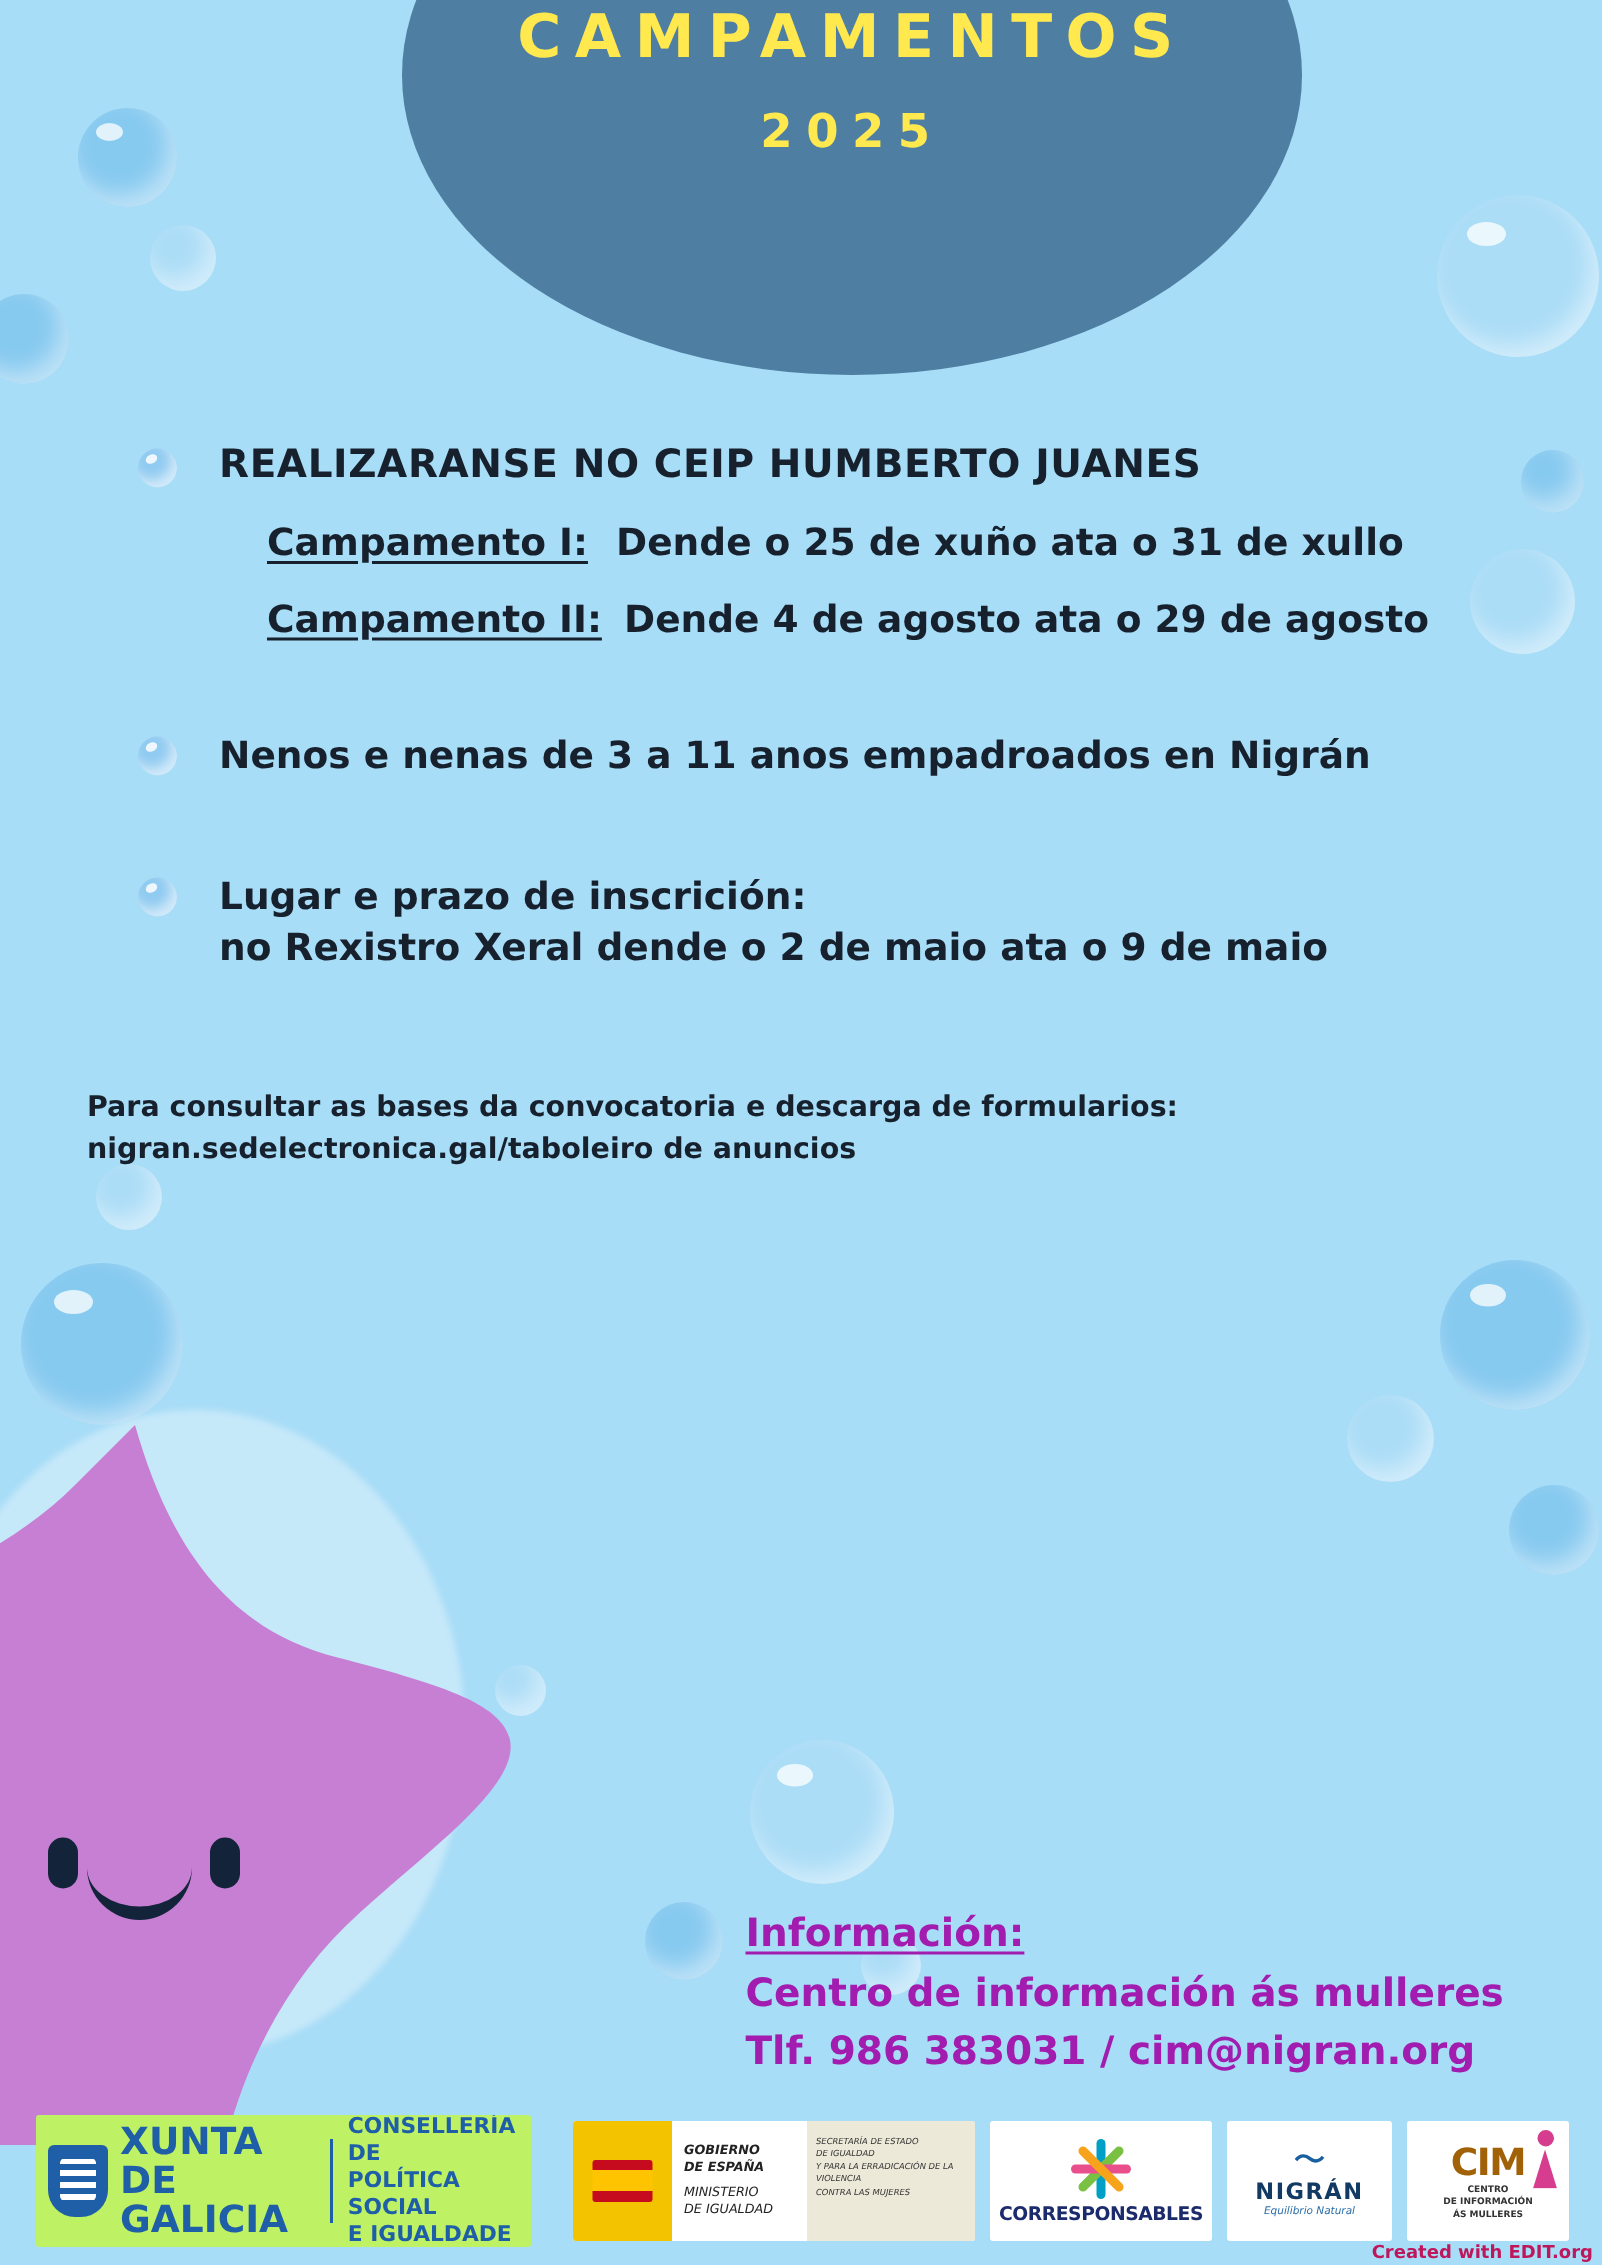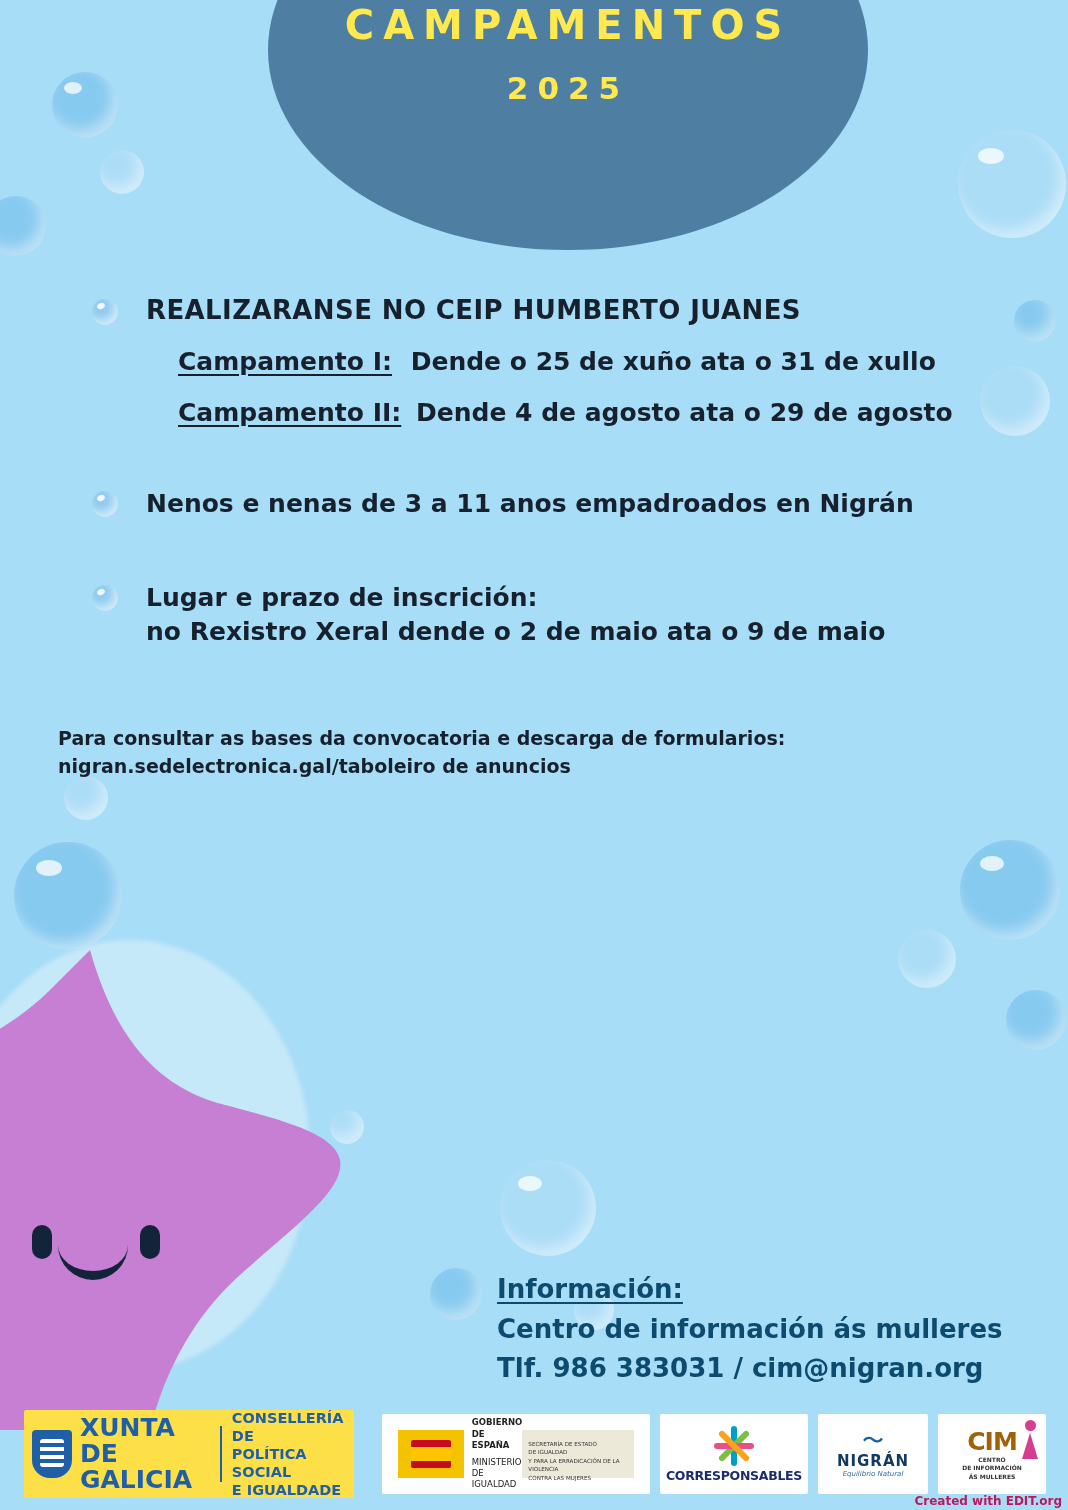--- a/index.html
+++ b/index.html
@@ -39,44 +39,44 @@
              background:rgba(255,255,255,0.85);transform:rotate(-25deg);}
   .lead{font-size:26px;font-weight:bold;letter-spacing:.4px;color:#17212e;}
   .sub{font-size:25px;font-weight:bold;margin-left:32px;margin-top:22px;color:#17212e;}
   .sub u{text-decoration:underline;text-underline-offset:4px;}
   .plain{font-size:25px;font-weight:bold;color:#17212e;line-height:1.35;}
 
   .block-space{height:56px;}
   .note{position:absolute;left:58px;top:430px;width:960px;font-size:19px;font-weight:bold;
         color:#17212e;line-height:1.45;}
 
-  .info{position:absolute;left:497px;top:975px;font-size:26px;font-weight:bold;color:#0c4a6e;line-height:1.52;}
+  .info{position:absolute;left:497px;top:975px;font-size:26px;font-weight:bold;color:#a21caf;line-height:1.52;}
   .info u{text-decoration:underline;text-underline-offset:4px;}
 
   
   .starfish-wrap{position:absolute;left:-60px;top:930px;width:430px;height:500px;}
   .star-shadow{position:absolute;left:10px;top:10px;width:360px;height:430px;
      background:rgba(255,255,255,0.35);border-radius:50%;filter:blur(2px);}
   .star{position:absolute;left:0;top:0;}
   .face-eye{position:absolute;width:20px;height:34px;background:#13243a;border-radius:10px;}
   .smile{position:absolute;width:70px;height:36px;border-bottom:9px solid #13243a;border-radius:0 0 48px 48px;}
 
   
   .footer{position:absolute;left:0;bottom:0;width:1068px;height:108px;}
   .logo{position:absolute;background:#fff;border-radius:2px;box-sizing:border-box;
         display:flex;align-items:center;justify-content:center;overflow:hidden;}
-  .xunta{left:24px;top:8px;width:330px;height:88px;background:#fde047;display:flex;align-items:center;padding:0 8px;}
+  .xunta{left:24px;top:8px;width:330px;height:88px;background:#bef264;display:flex;align-items:center;padding:0 8px;}
   .xunta .shield{width:40px;height:48px;background:#1f5fa8;border-radius:4px 4px 18px 18px;flex:0 0 auto;position:relative;}
   .xunta .shield:after{content:"";position:absolute;left:8px;top:9px;width:24px;height:28px;
         background:repeating-linear-gradient(#fff 0 4px, transparent 4px 8px);border-radius:3px;}
   .xunta .t1{color:#1f5fa8;font-size:25px;font-weight:bold;line-height:1.05;margin-left:8px;}
   .xunta .sep{width:2px;height:56px;background:#1f5fa8;margin:0 10px;}
   .xunta .t2{color:#1f5fa8;font-size:14.5px;font-weight:bold;line-height:1.25;}
 
-  .gob{left:382px;top:12px;width:268px;height:80px;padding:16px;}
+  .gob{left:382px;top:12px;width:268px;height:80px;padding:0;font-style:italic;}
   .gob .lft{width:66px;height:100%;background:#f3c300;display:flex;align-items:center;justify-content:center;}
   .gob .flag{width:40px;height:28px;background:linear-gradient(#c60b1e 0 25%,#ffc400 25% 75%,#c60b1e 75% 100%);border-radius:2px;}
   .gob .mid{flex:1;padding-left:8px;font-size:8.5px;color:#222;line-height:1.35;}
   .gob .rgt{width:112px;height:100%;background:#ede9d8;font-size:5.6px;color:#333;padding:10px 6px;box-sizing:border-box;line-height:1.5;}
 
   .corres{left:660px;top:12px;width:148px;height:80px;flex-direction:column;}
   .corres .burst{width:40px;height:40px;position:relative;}
   .corres .burst span{position:absolute;left:17px;top:0;width:6px;height:40px;background:#00a0c6;border-radius:3px;}
   .corres .word{font-size:12.5px;font-weight:bold;color:#1b2b6b;letter-spacing:-.3px;margin-top:2px;}
 

